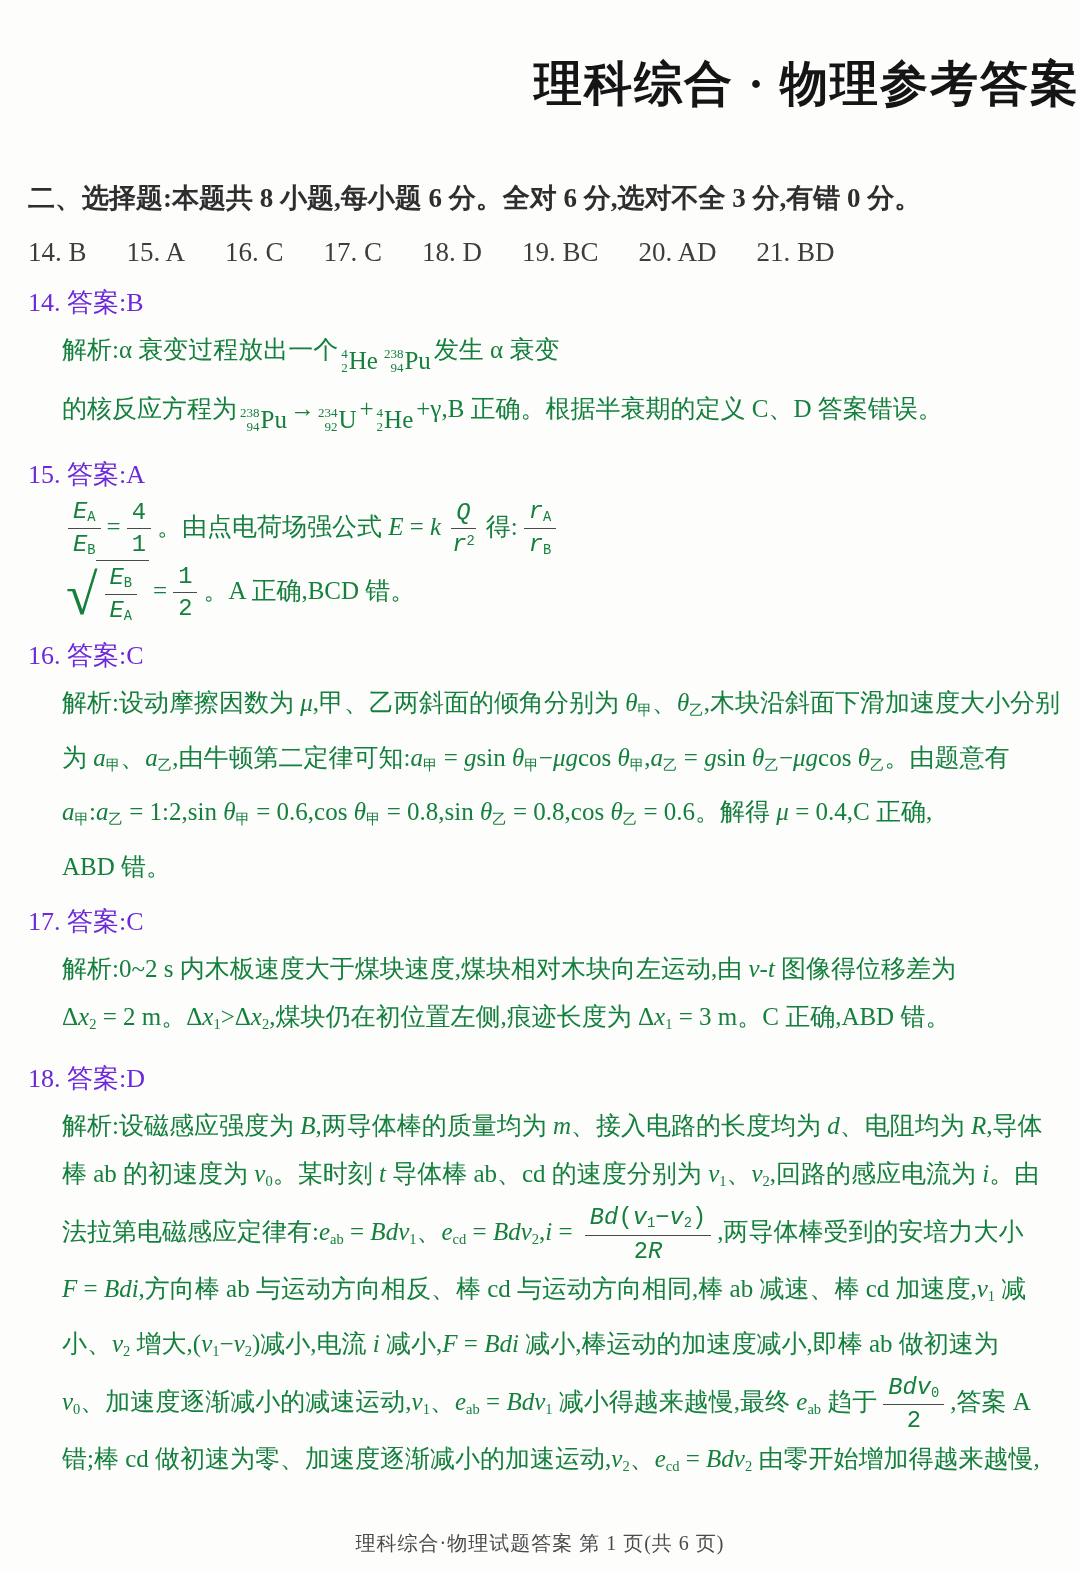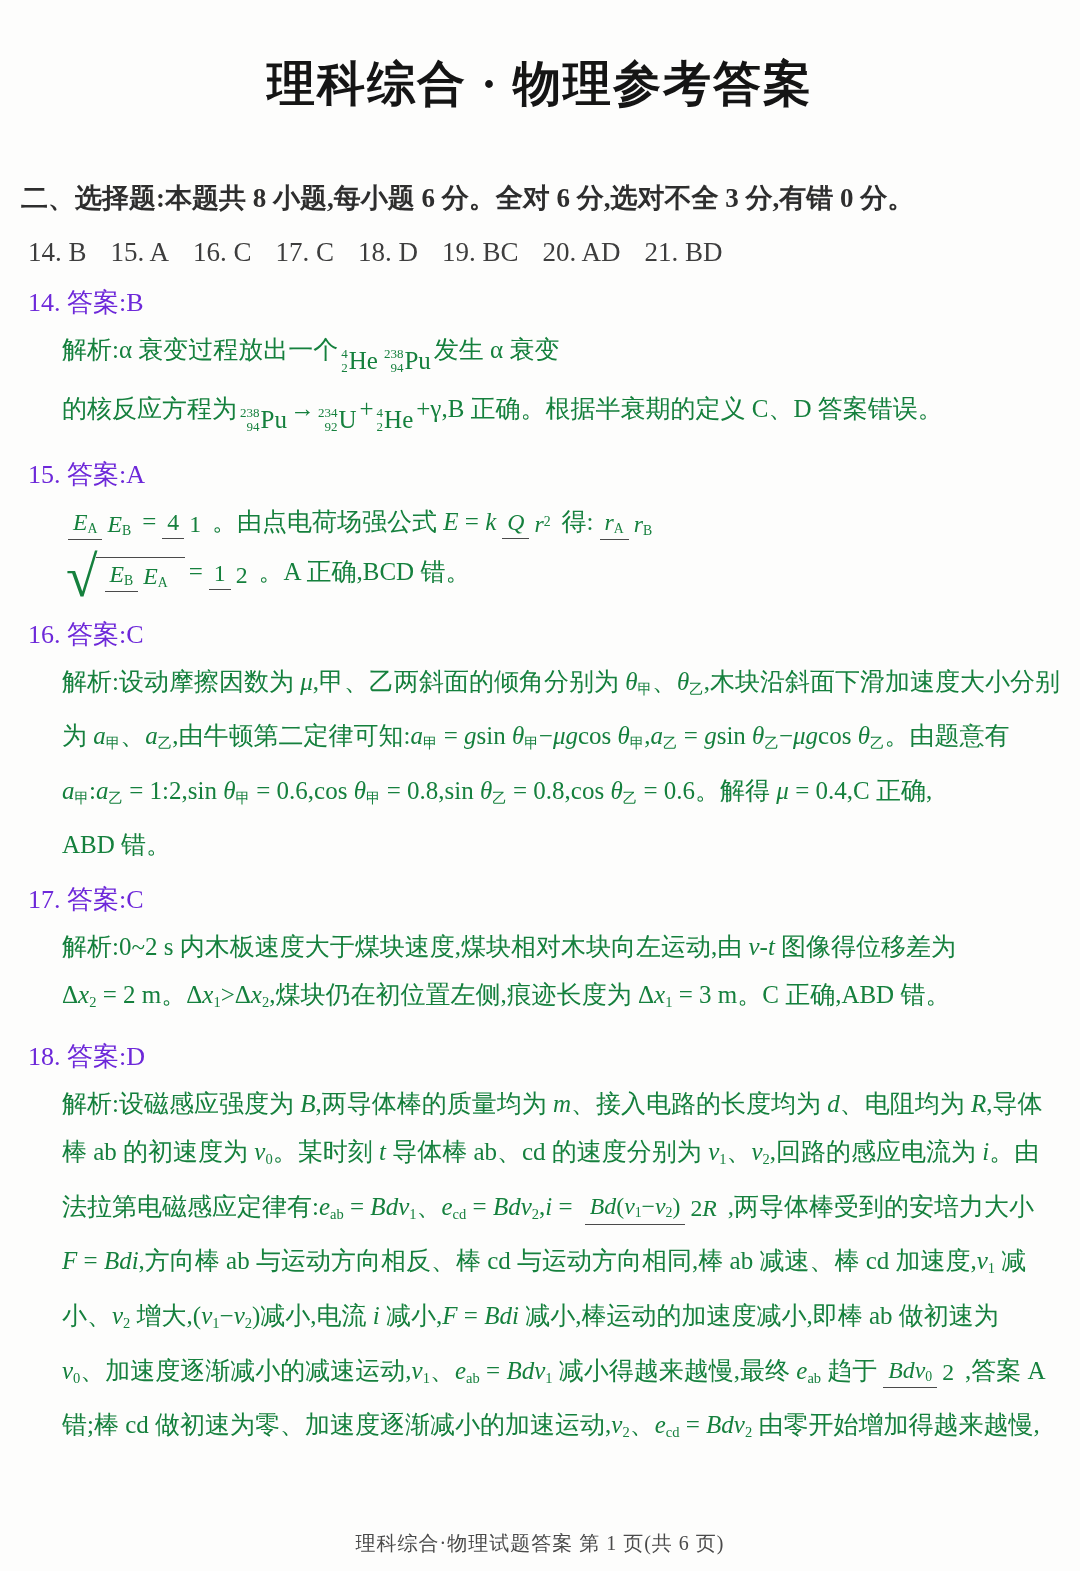--- a/index.html
+++ b/index.html
@@ -3,43 +3,43 @@
 <meta charset="utf-8">
 <style>
   html,body{margin:0;padding:0;}
   body{
     width:1080px;height:1571px;overflow:hidden;position:relative;
     background:#fdfdfc;color:#3d3d3d;
     font-family:"Liberation Serif","DejaVu Serif",serif;
   }
   .page{padding-top:54px;}
   h1.doc-title{
-    margin:0 0 64px 0;text-align:center;
+    margin:0 0 64px 0;text-align:right;
     font-size:48px;line-height:60px;font-weight:700;color:#151515;
     letter-spacing:2px;
   }
   .sec-heading{
-    margin:0 0 0 21px;font-size:27px;line-height:40px;font-weight:700;color:#2e2e2e;
+    margin:0 0 0 28px;font-size:27px;line-height:40px;font-weight:700;color:#2e2e2e;
   }
   .answers-row{
-    margin:14px 4px 0 28px;display:flex;gap:24px;
+    margin:14px 4px 0 28px;display:flex;gap:40px;
     font-size:27px;line-height:40px;color:#3d3d3d;
   }
   .q-label{
     margin:12px 0 4px 28px;font-size:26px;line-height:38px;color:#6d28d9;
   }
   .q-lines{margin-left:62px;margin-right:20px;font-size:25px;color:#15803d;}
   .exp-line{line-height:48px;white-space:nowrap;}
   .mvar{font-style:italic;}
   .mvar sub,.mvar sup{font-style:normal;font-size:0.58em;}
   sub{vertical-align:-0.25em;}
   sup{vertical-align:0.45em;}
   .frac{
-    display:inline-flex;flex-direction:row;
-    vertical-align:middle;margin:0 6px;line-height:1.15;font-size:0.95em;
+    display:inline-flex;flex-direction:column;align-items:center;
+    vertical-align:middle;margin:0 6px;line-height:1.15;font-size:0.95em;font-family:Liberation Mono, monospace;
   }
   .frac>.fn{padding:0 5px 2px;border-bottom:1.6px solid #4a4a4a;}
   .frac>.fd{padding:2px 5px 0;}
   .sqrt{display:inline-flex;align-items:center;vertical-align:middle;margin:0 4px;}
   .sqrt>.rad{font-size:2.3em;line-height:1;font-weight:300;transform:translateY(2px);}
   .sqrt>.inner{border-top:1.8px solid #4a4a4a;padding:3px 6px 0 3px;margin-left:-2px;display:inline-flex;align-items:center;}
   .nuc{display:inline-flex;align-items:center;margin:0 3px;}
   .nuc>.pre{
     display:inline-flex;flex-direction:column;align-items:flex-end;
     font-size:0.52em;line-height:1.08;margin-right:1px;font-style:normal;

